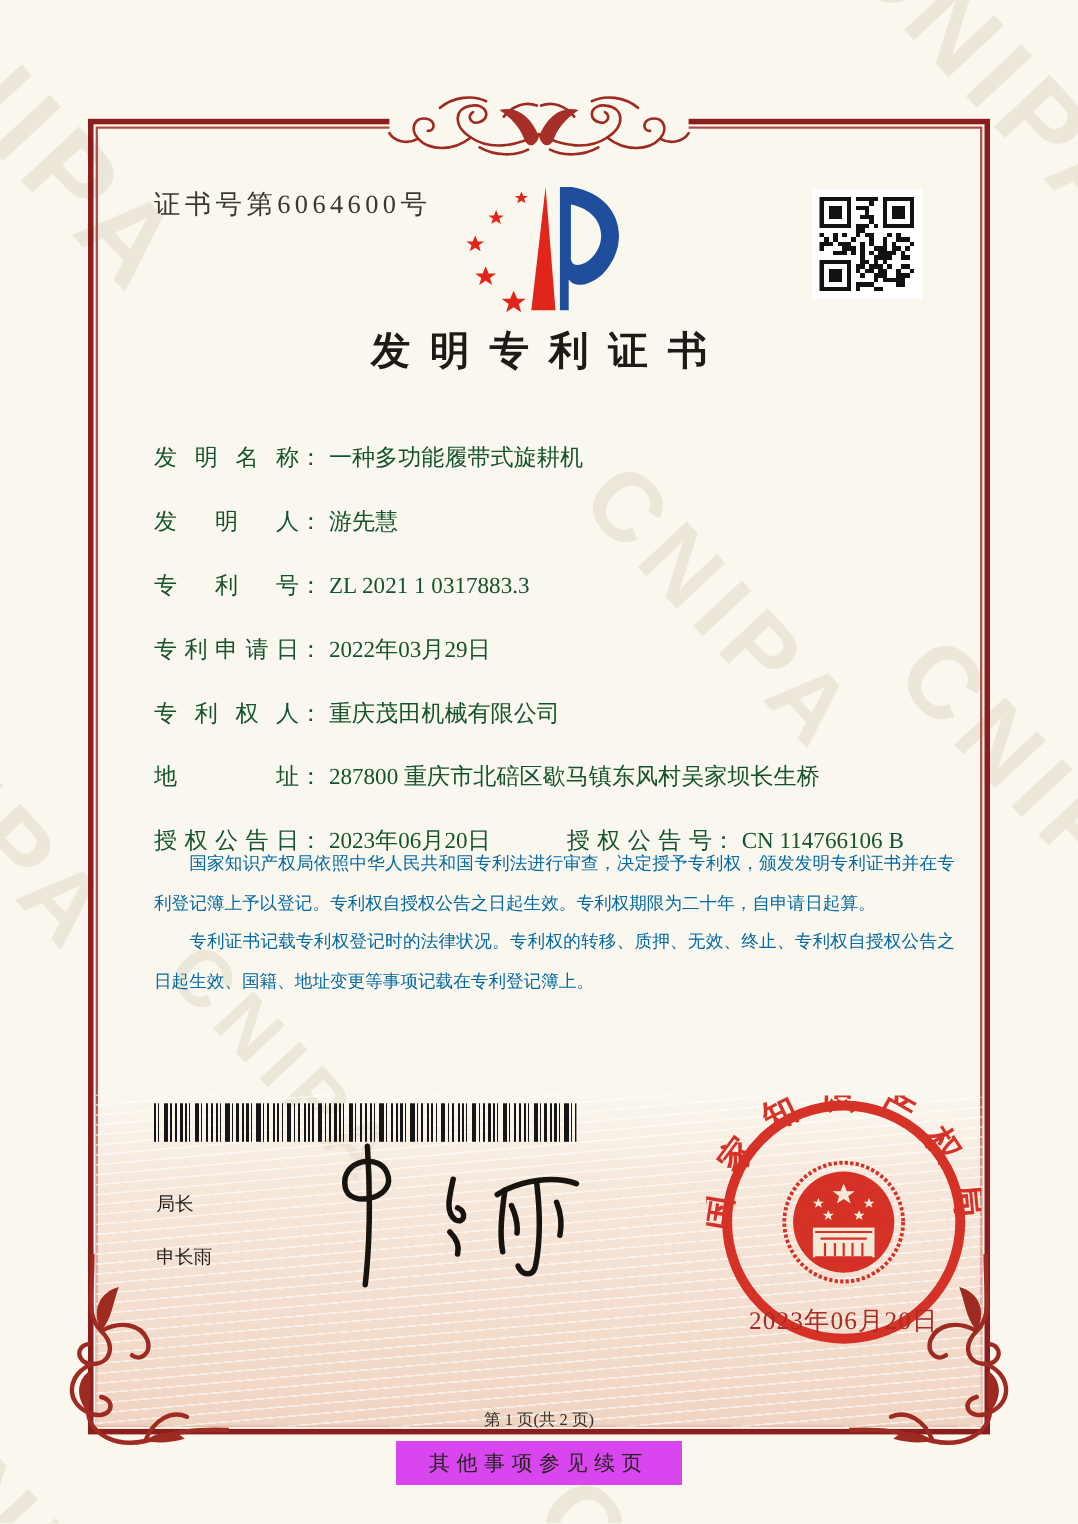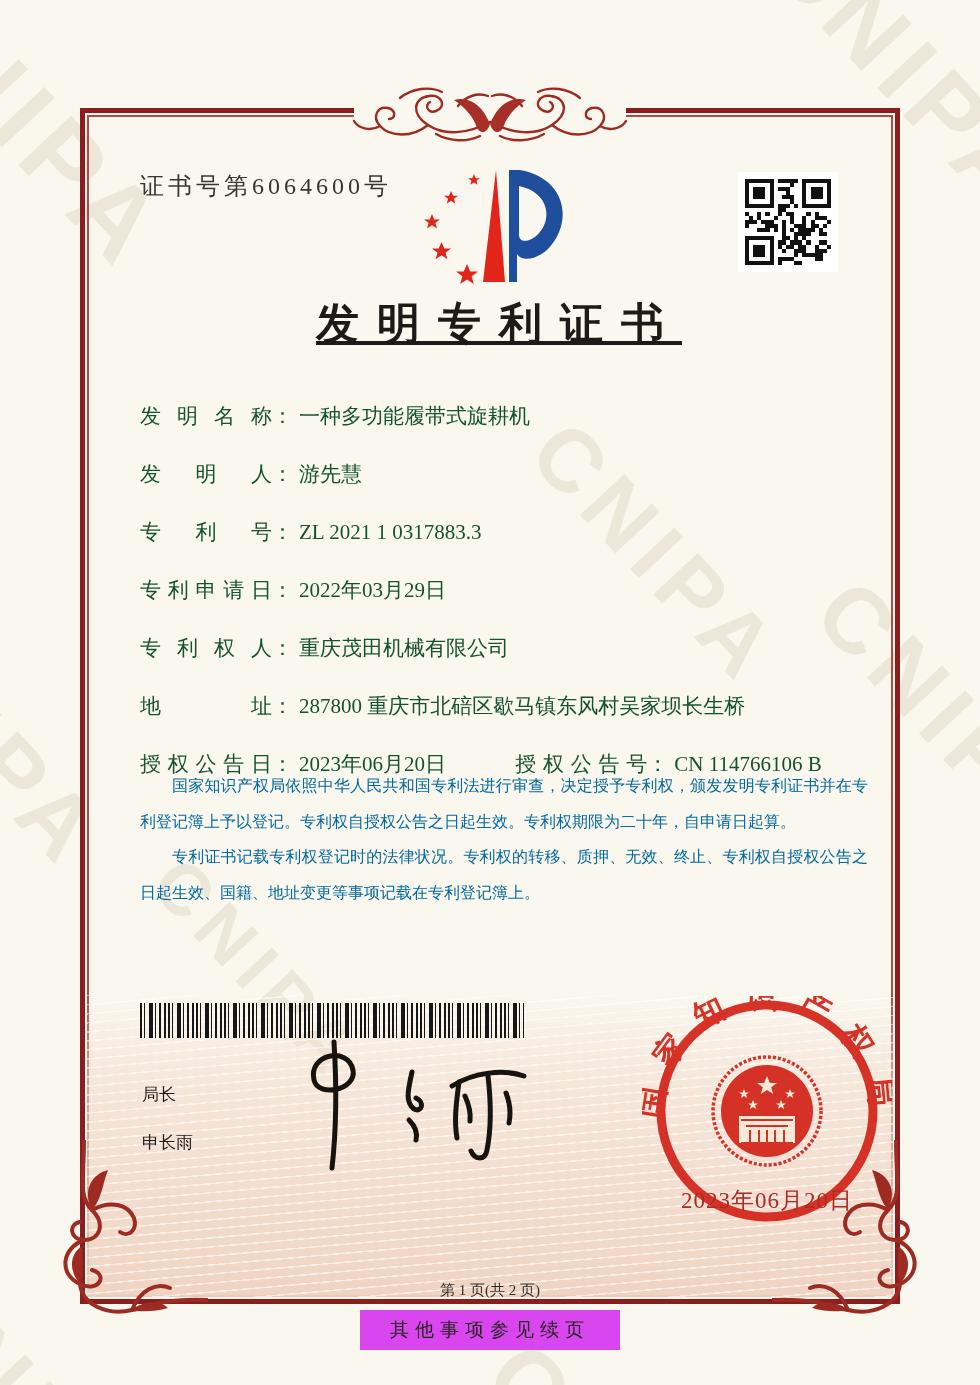--- a/index.html
+++ b/index.html
@@ -14,22 +14,22 @@
   .frame{position:absolute;left:80px;top:108px;width:820px;height:1196px;
          border:5px solid #8a1d1d;box-sizing:border-box;z-index:1;}
   .frame-inner{position:absolute;inset:2px;border:2px solid #b04a42;}
   .pink-zone{position:absolute;left:2px;right:2px;bottom:2px;height:302px;
      background:linear-gradient(180deg,rgba(243,220,205,0) 0%,rgba(243,220,205,.55) 25%,rgba(239,210,192,.95) 100%);}
   .pink-zone:after{content:"";position:absolute;inset:0;
      background:repeating-linear-gradient(175deg,rgba(255,255,255,.55) 0 1.5px,rgba(255,255,255,0) 1.5px 9px);}
   .z2{z-index:2;}
   
   .cert-no{left:140px;top:170px;font-size:24px;letter-spacing:4px;color:#3a3631;}
-  .title{left:0;top:295px;width:100%;text-align:center;font-size:43px;font-weight:bold;
-         letter-spacing:18px;text-indent:18px;color:#1d1a17;text-decoration:underline;}
+  .title{left:0;top:295px;width:100%;text-align:center;font-size:36px;font-weight:bold;
+         letter-spacing:18px;text-indent:18px;color:#1d1a17;}
   .fields{left:140px;top:404px;width:700px;font-size:21px;color:#14532d;}
   .frow{margin-bottom:33px;line-height:25px;white-space:nowrap;}
   .flabel{display:inline-block;width:132px;text-align:justify;text-align-last:justify;vertical-align:top;}
   .fval{margin-left:6px;}
   .frow.double .pair2{margin-left:64px;}
   .paras{left:140px;top:768px;width:728px;font-size:16px;line-height:35.5px;color:#0369a1;
          text-align:justify;}
   .paras p{margin:0;text-indent:2em;}
   
   .barcode{left:140px;top:1003px;width:384px;height:35px;z-index:2;

